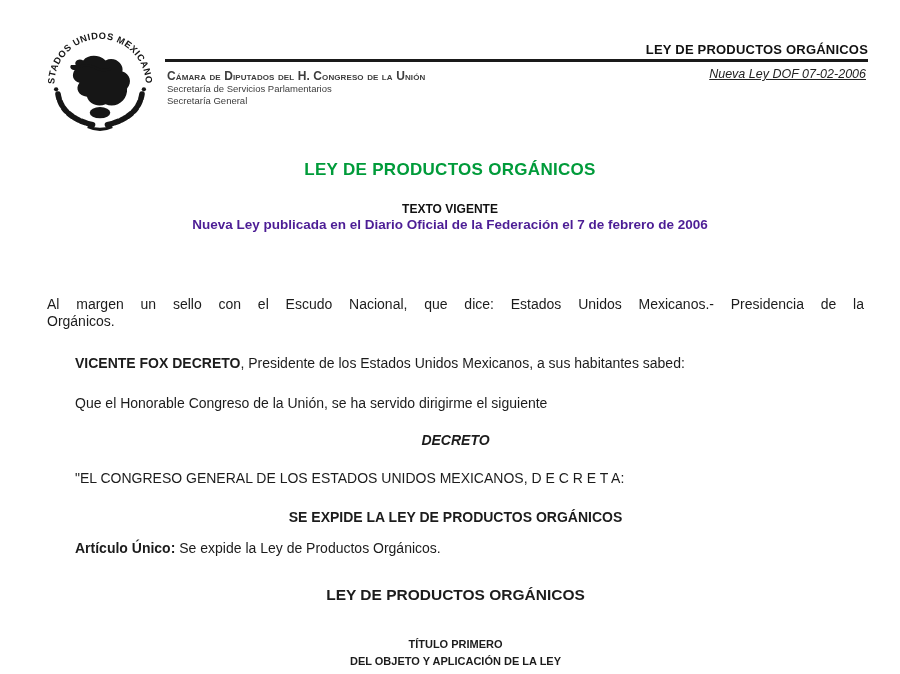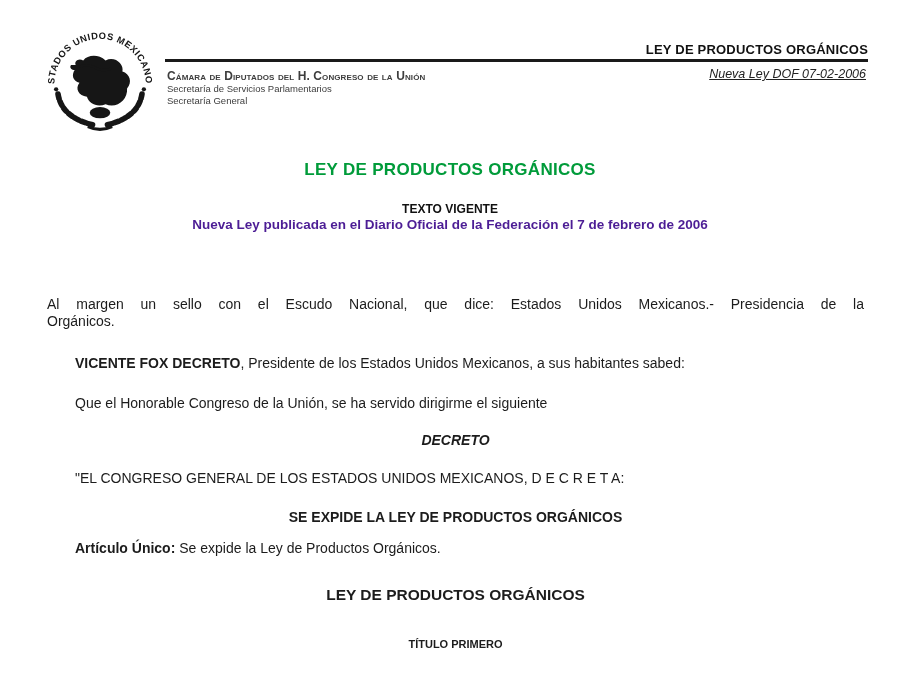--- a/index.html
+++ b/index.html
@@ -128,15 +128,16 @@
   <div class="para indent p-decreta">"EL CONGRESO GENERAL DE LOS ESTADOS UNIDOS MEXICANOS, D E C R E T A:</div>
 
   <div class="para center-b h-expide">SE EXPIDE LA LEY DE PRODUCTOS ORGÁNICOS</div>
 
   <div class="para indent p-articulo"><b>Artículo Único:</b><span> Se expide la Ley de Productos Orgánicos.</span></div>
 
   <div class="para center-b h-ley-mid">LEY DE PRODUCTOS ORGÁNICOS</div>
 
   <div class="para center-b h-titulo">
     <div>TÍTULO PRIMERO</div>
+    <div>DEL OBJETO Y APLICACIÓN DE LA LEY</div>
   </div>
 
 </div>
 
 </body></html>

